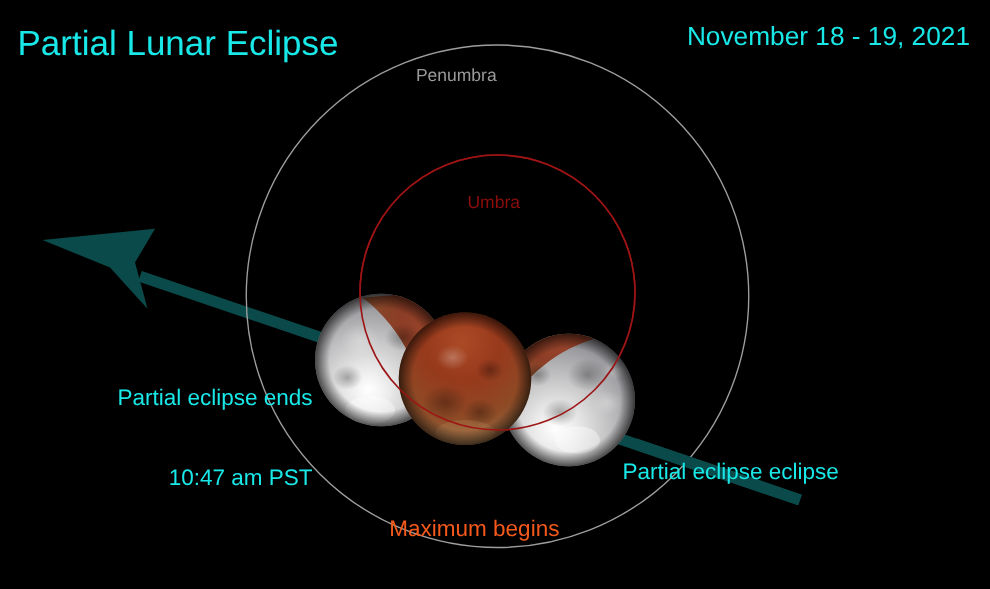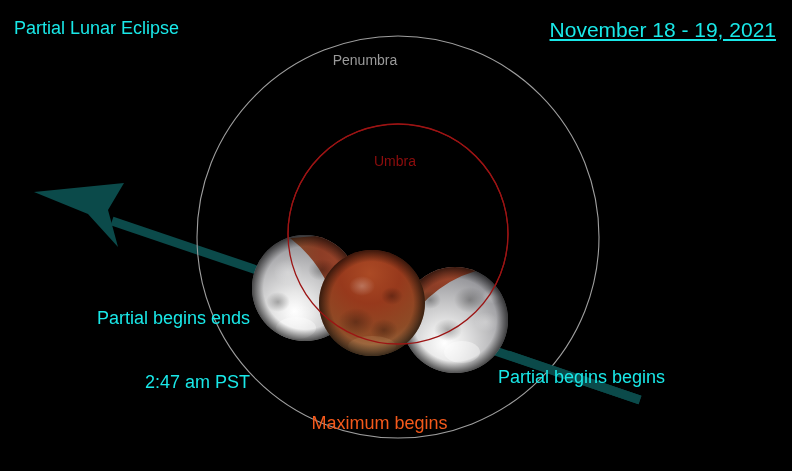--- a/index.html
+++ b/index.html
@@ -23,30 +23,29 @@
     height: 471px;
   }
   .lbl {
     position: absolute;
     white-space: pre;
     line-height: 1.18;
   }
   #title {
     left: 14px;
     top: 18px;
-    font-size: 18px;
+    font-size: 28px;
     color: #19e8e8;
   }
   #date {
     right: 16px;
     top: 18px;
     font-size: 21px;
     color: #19e8e8;
     text-align: right;
-    text-decoration: underline;
   }
   #penumbra-label {
     left: 0;
     top: 52px;
     width: 792px;
     text-align: center;
     font-size: 14px;
     color: #9a9a9a;
     transform: translateX(-31px);
   }
@@ -200,26 +199,26 @@
 
   <div class="lbl" id="title">Partial Lunar Eclipse</div>
 
   <div class="lbl" id="date">November 18 - 19, 2021</div>
 
   <div class="lbl" id="penumbra-label">Penumbra</div>
 
   <div class="lbl" id="umbra-label">Umbra</div>
 
   <div class="lbl" id="ends-label">
-    <div>Partial begins ends</div>
-    <div>2:47 am PST</div>
+    <div>Partial eclipse ends</div>
+    <div>10:47 am PST</div>
   </div>
 
   <div class="lbl" id="begins-label">
-    <div>Partial begins begins</div>
+    <div>Partial eclipse eclipse</div>
   </div>
 
   <div class="lbl" id="max-label">
     <div>Maximum begins</div>
     
   </div>
 
 </div>
 
 </body></html>

